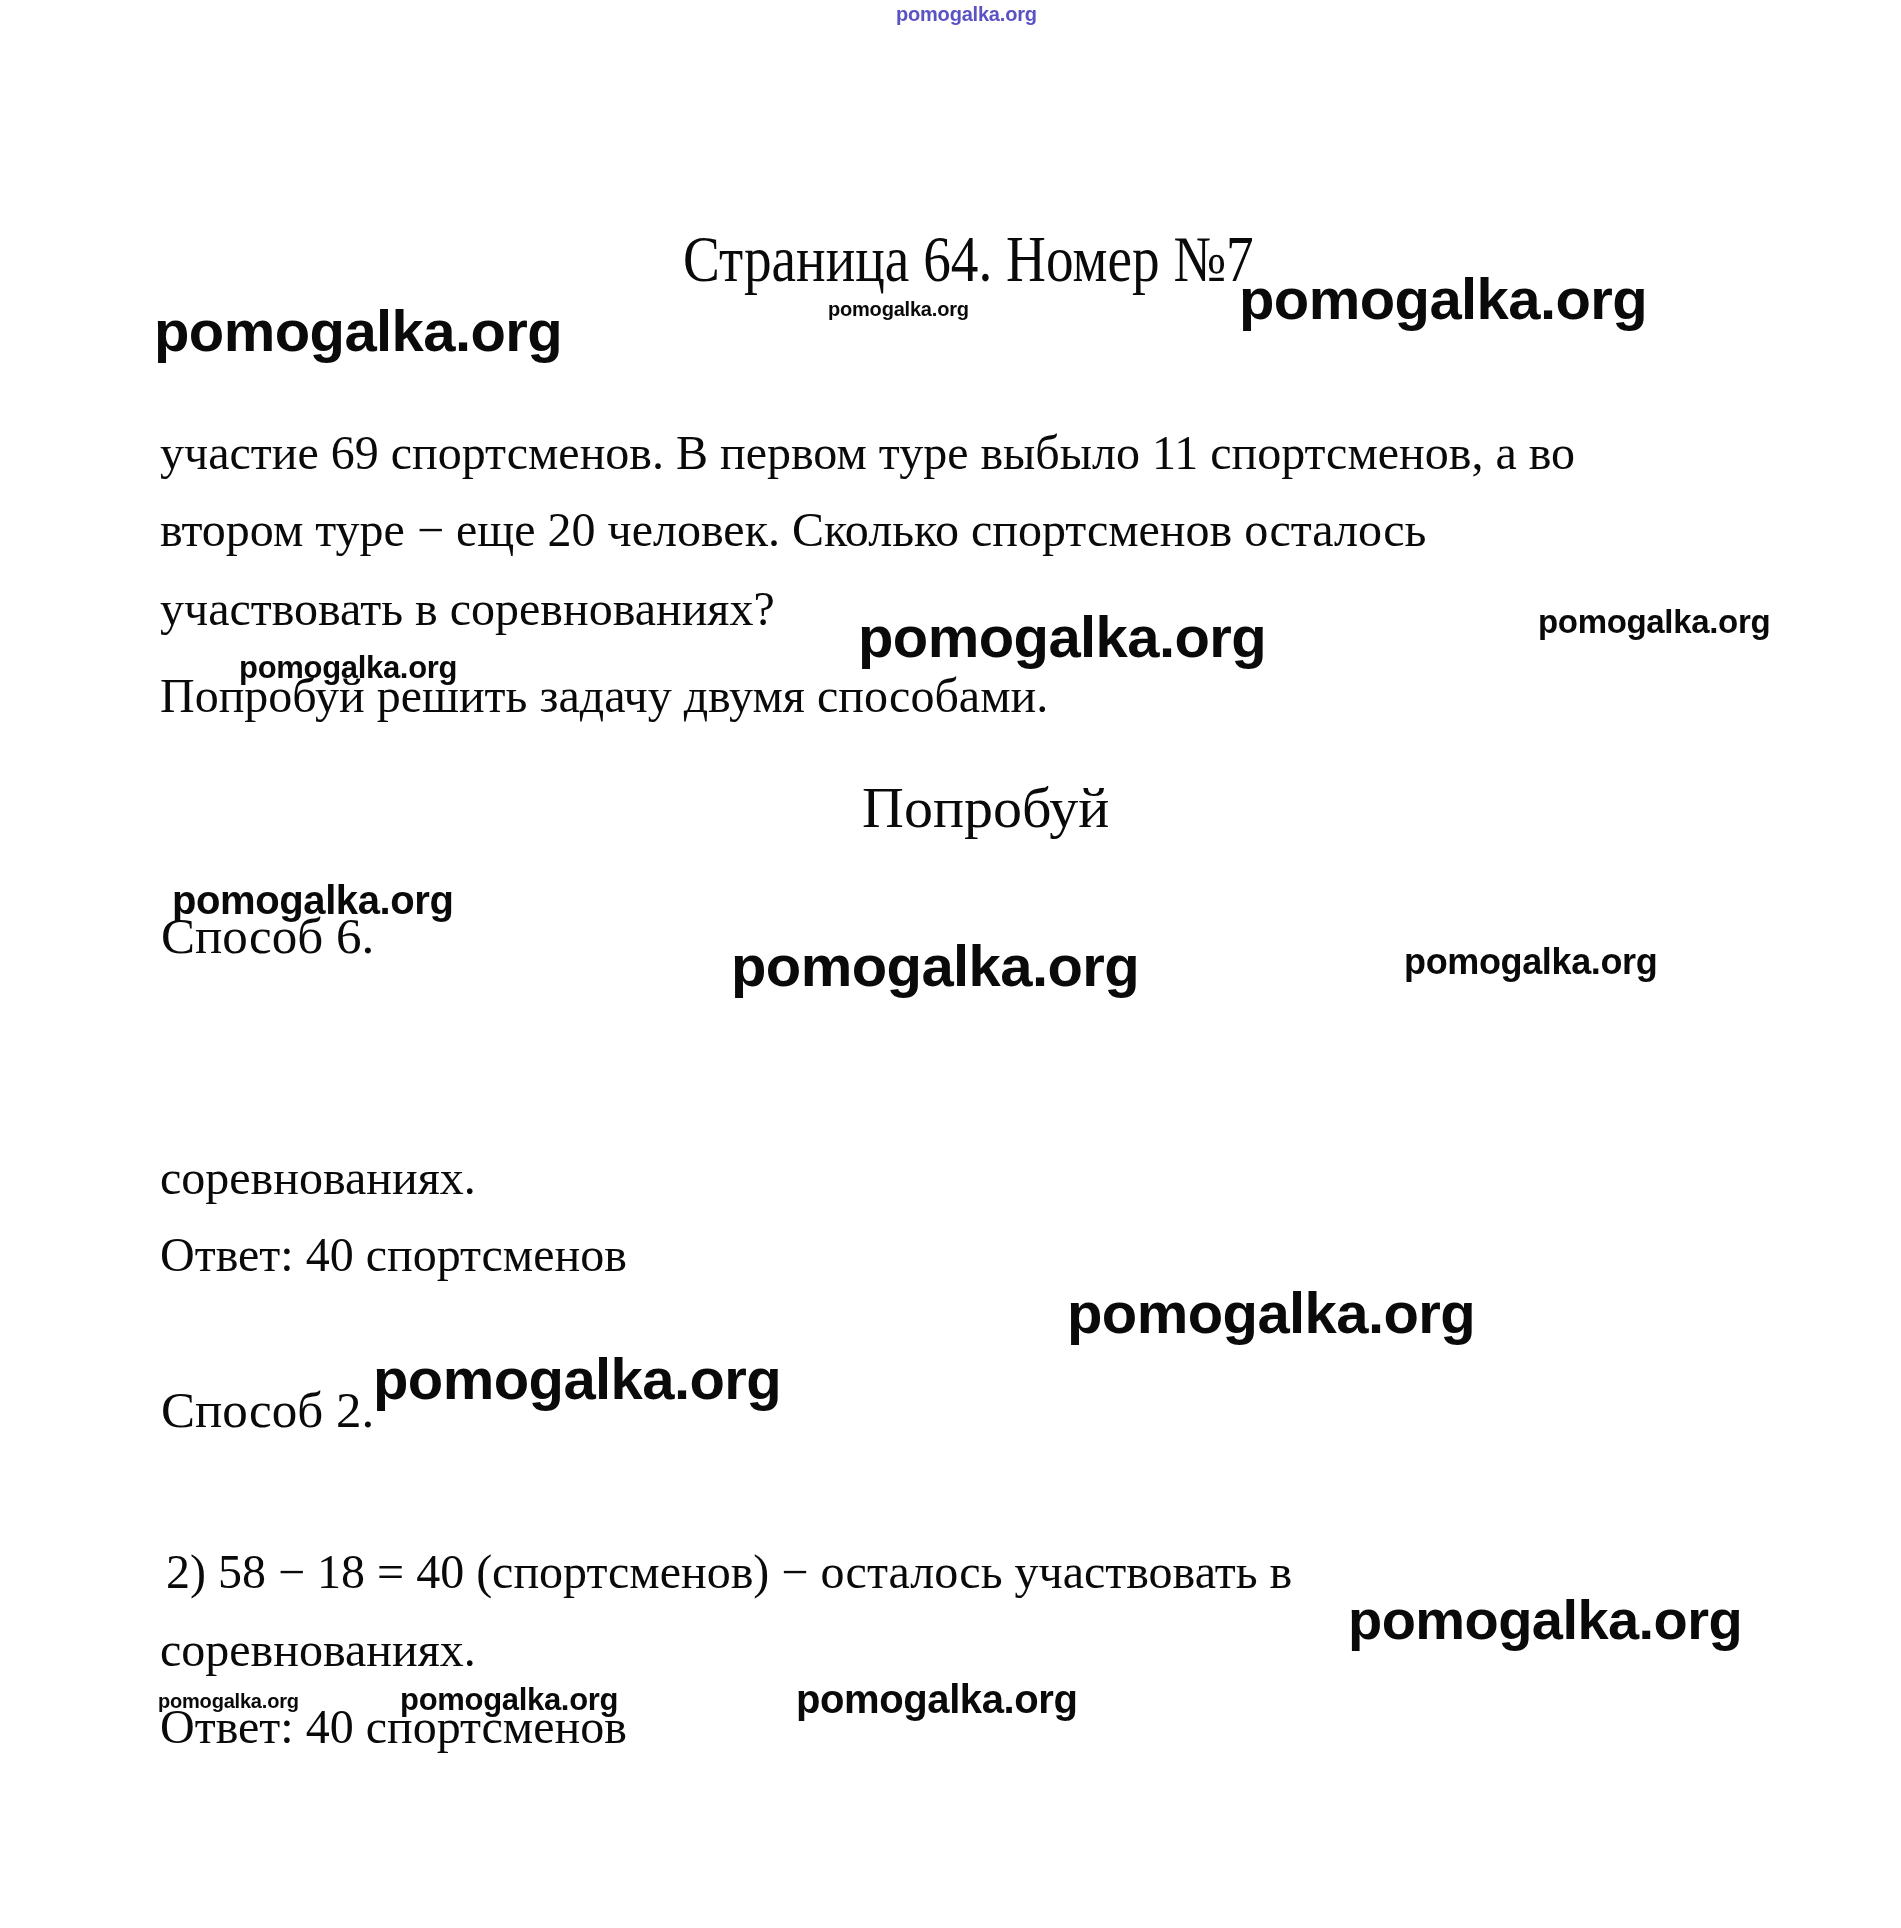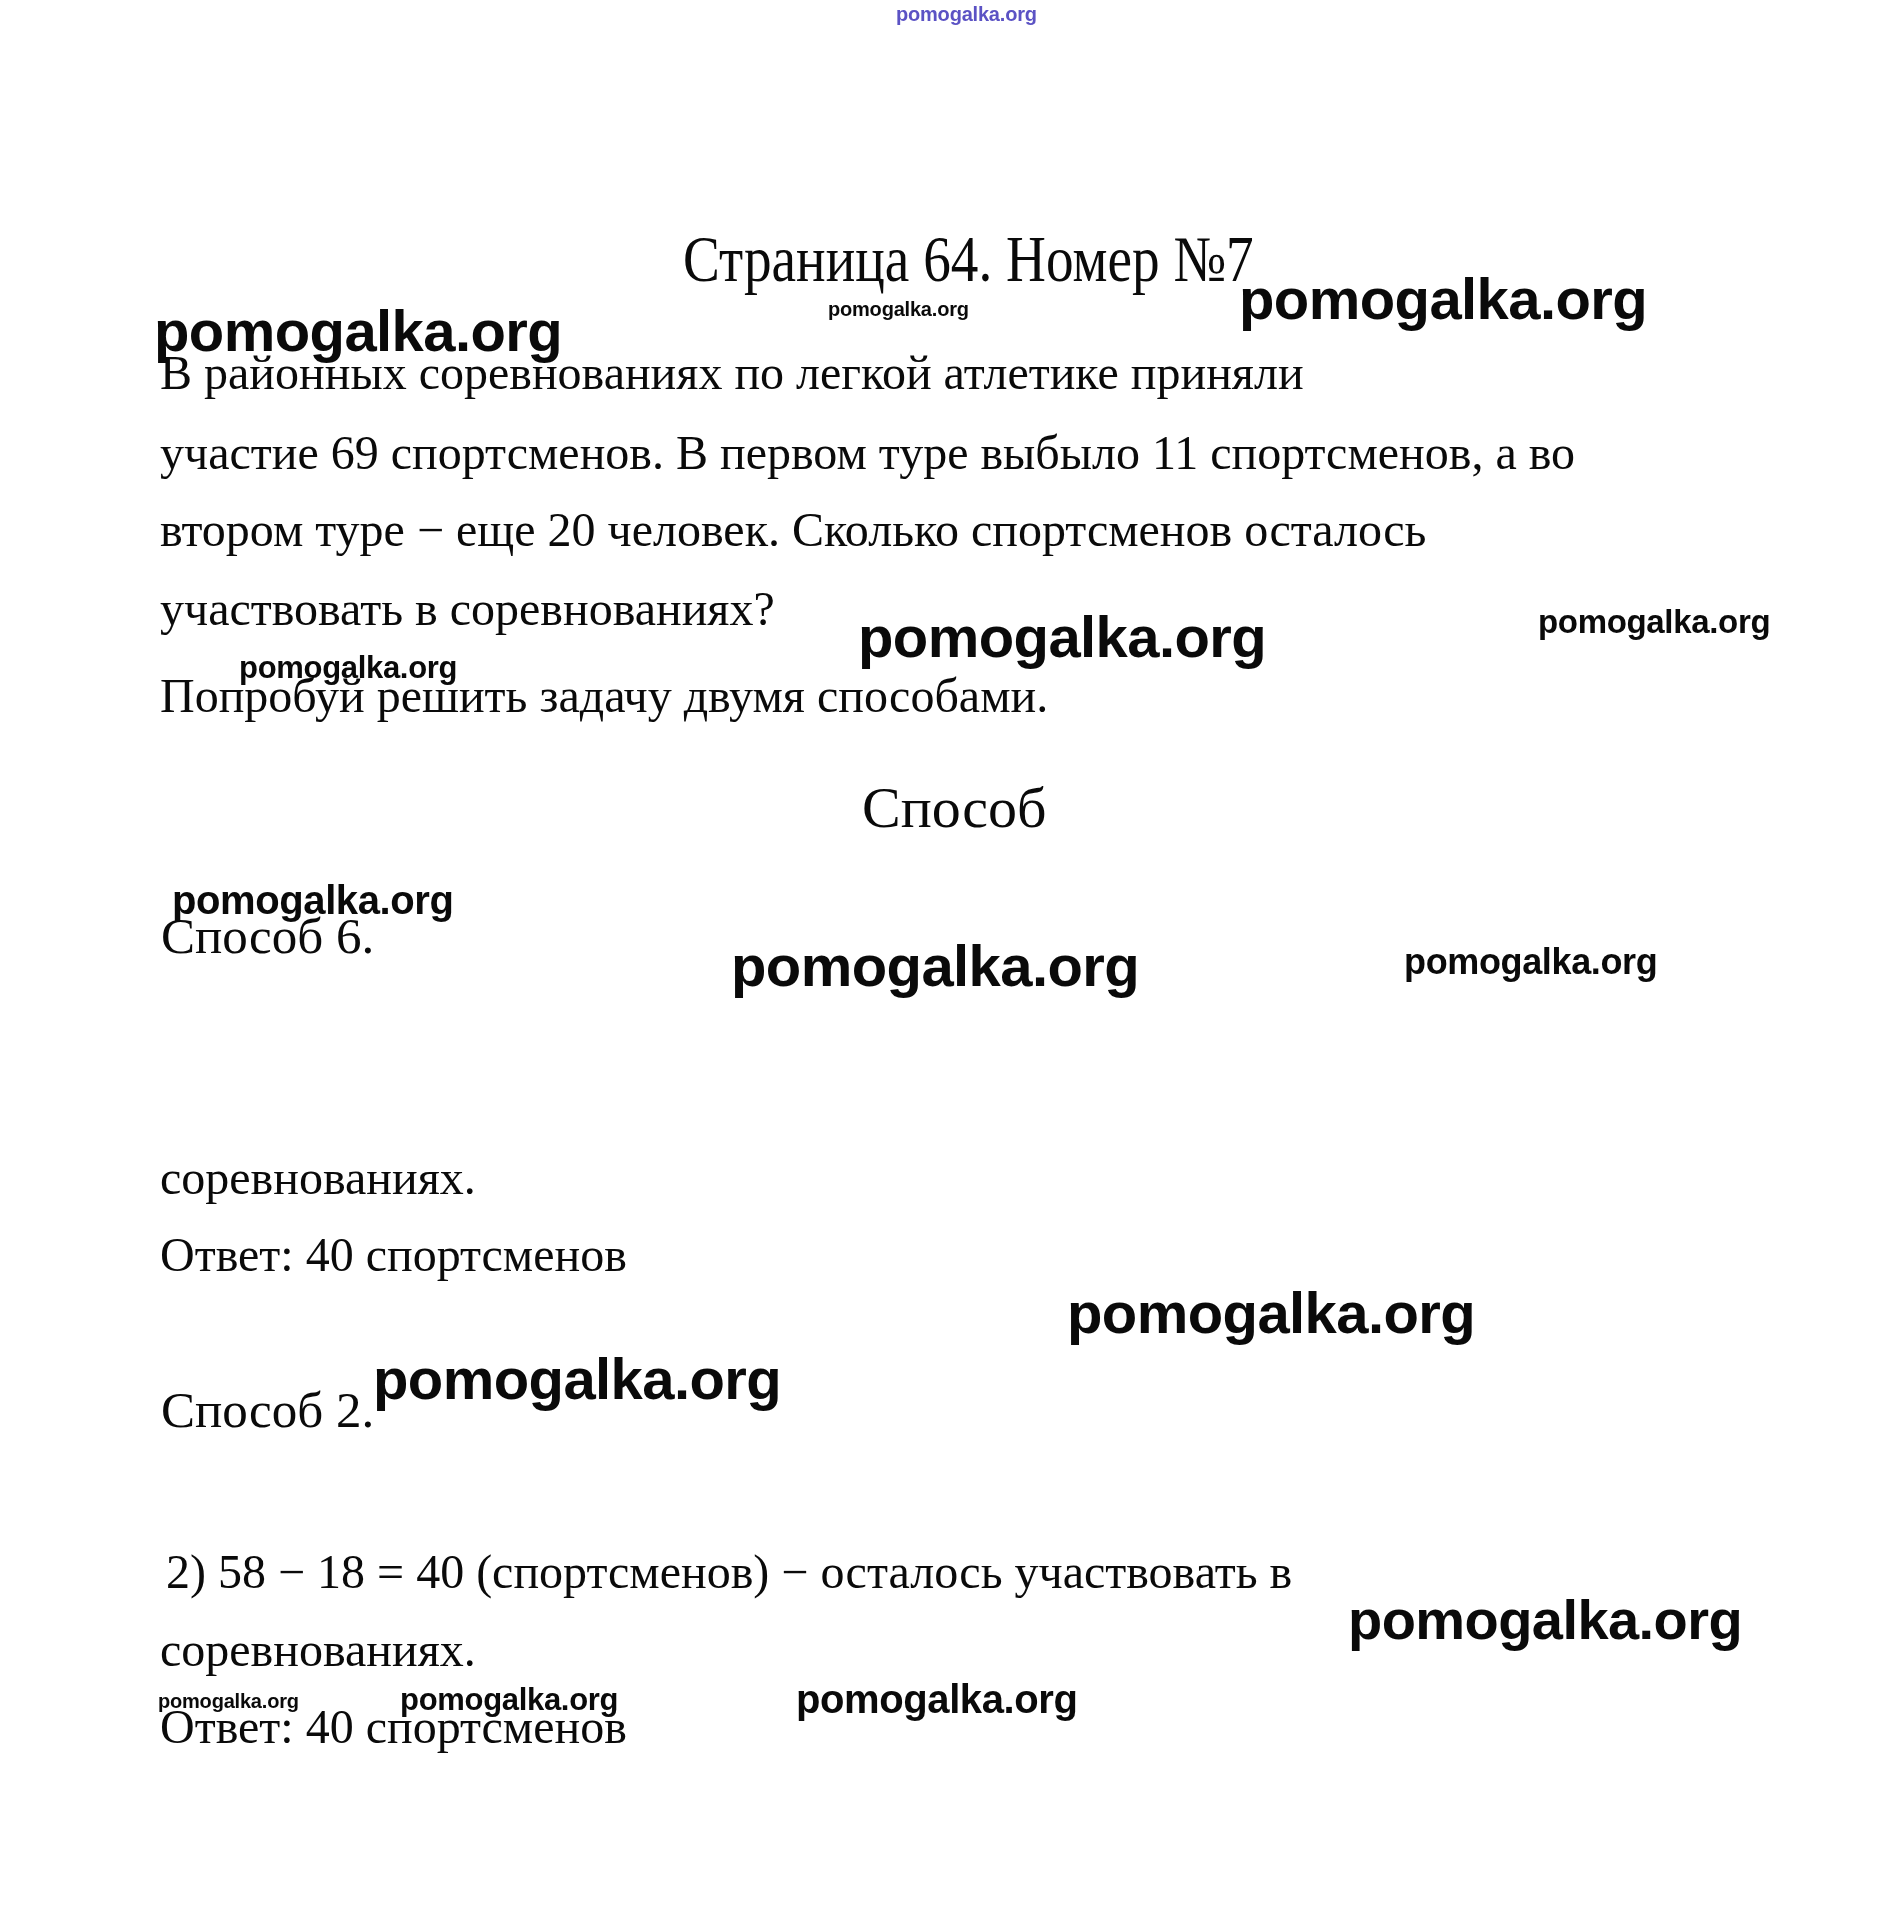--- a/index.html
+++ b/index.html
@@ -22,27 +22,26 @@
   }
   .wm-accent{color:#5b52c4;font-weight:600;}
 </style>
 </head>
 <body>
 
 <div id="page">
 
   <div class="tx title" style="left:683px;top:227px;">Страница 64. Номер №7</div>
 
-  <div class="tx" style="left:160px;top:349px;">В районных соревнованиях по легкой атлетике приняли</div>
   <div class="tx" style="left:160px;top:429px;">участие 69 спортсменов. В первом туре выбыло 11 спортсменов, а во</div>
   <div class="tx" style="left:160px;top:506px;">втором туре − еще 20 человек. Сколько спортсменов осталось</div>
   <div class="tx" style="left:160px;top:585px;">участвовать в соревнованиях?</div>
   <div class="tx" style="left:160px;top:672px;text-align:center;">Попробуй решить задачу двумя способами.</div>
 
-  <div class="tx h-solution" style="left:862px;top:779px;">Способ</div>
+  <div class="tx h-solution" style="left:862px;top:779px;">Попробуй</div>
 
   <div class="tx h-method" style="left:161px;top:911px;">Способ 6.</div>
   <div class="tx" style="left:160px;top:1154px;">соревнованиях.</div>
   <div class="tx" style="left:160px;top:1231px;">Ответ: 40 спортсменов</div>
 
   <div class="tx h-method" style="left:161px;top:1385px;">Способ 2.</div>
   <div class="tx" style="left:166px;top:1548px;">2) 58 − 18 = 40 (спортсменов) − осталось участвовать в</div>
   <div class="tx" style="left:160px;top:1626px;">соревнованиях.</div>
   <div class="tx" style="left:160px;top:1703px;">Ответ: 40 спортсменов</div>
 

